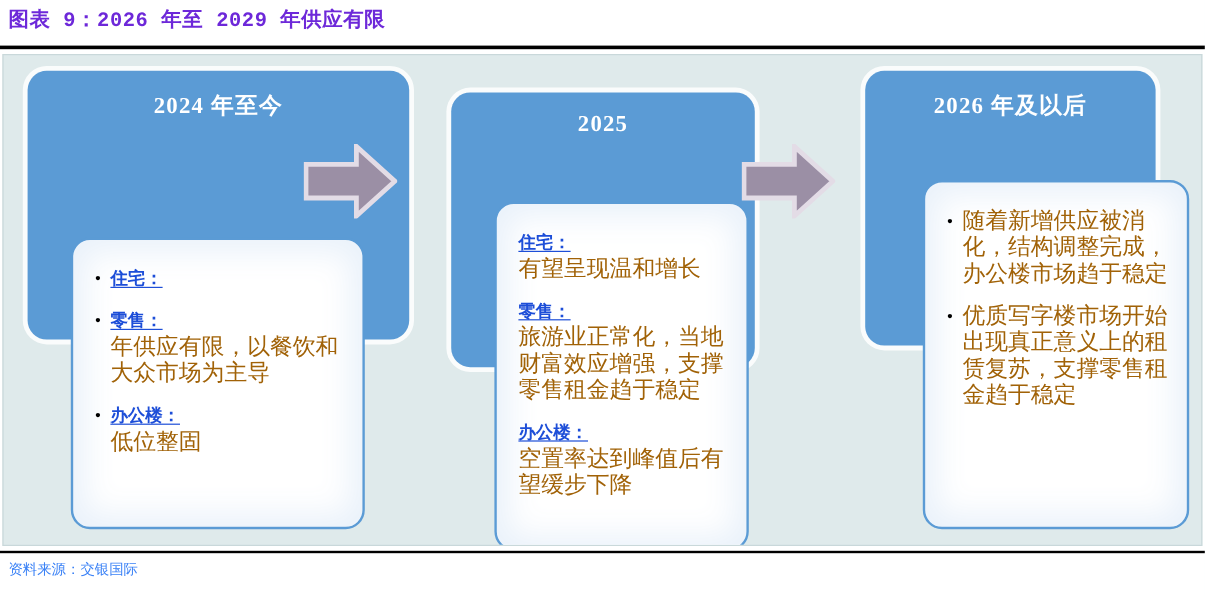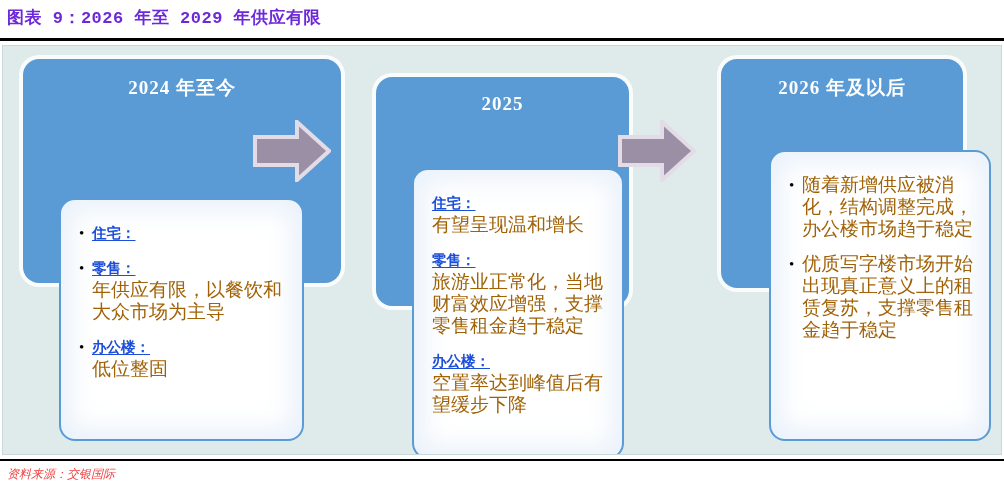--- a/index.html
+++ b/index.html
@@ -68,23 +68,22 @@
     height: 2px;
     background: #000000;
   }
   #source-note {
     position: absolute;
     left: 7px;
     top: 463px;
     height: 22px;
     line-height: 22px;
     font-family: "Liberation Serif", "DejaVu Serif", serif;
-    font-style: italic;
     font-size: 12px;
-    color: #ef4444;
+    color: #3b82f6;
     white-space: nowrap;
   }
 
   
   .stage {
     position: absolute;
     top: 0;
     height: 410px;
   }
 

